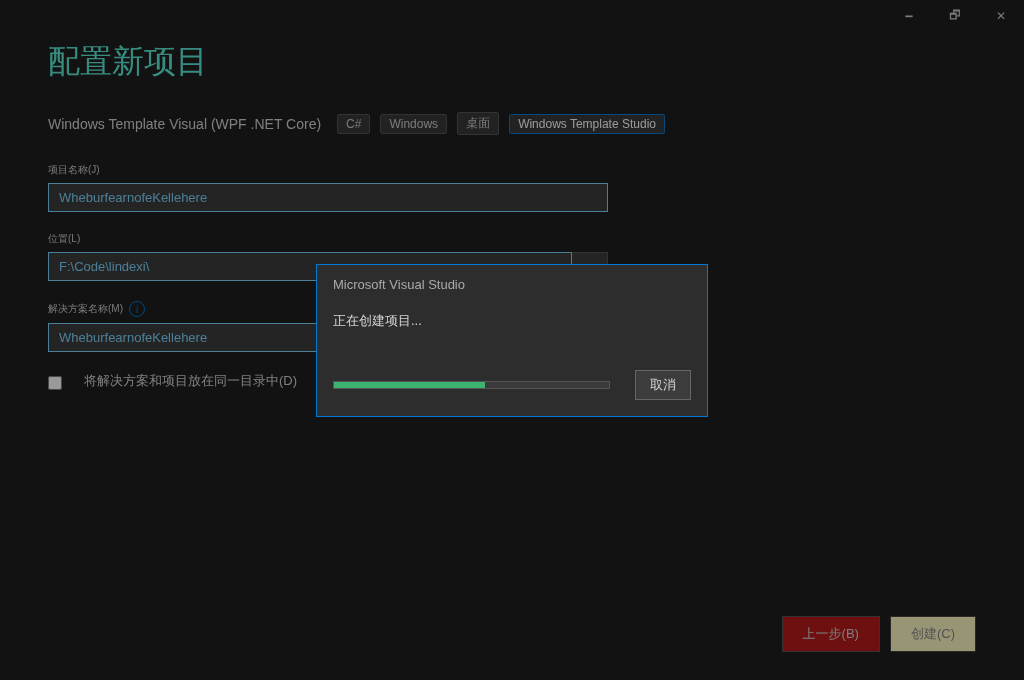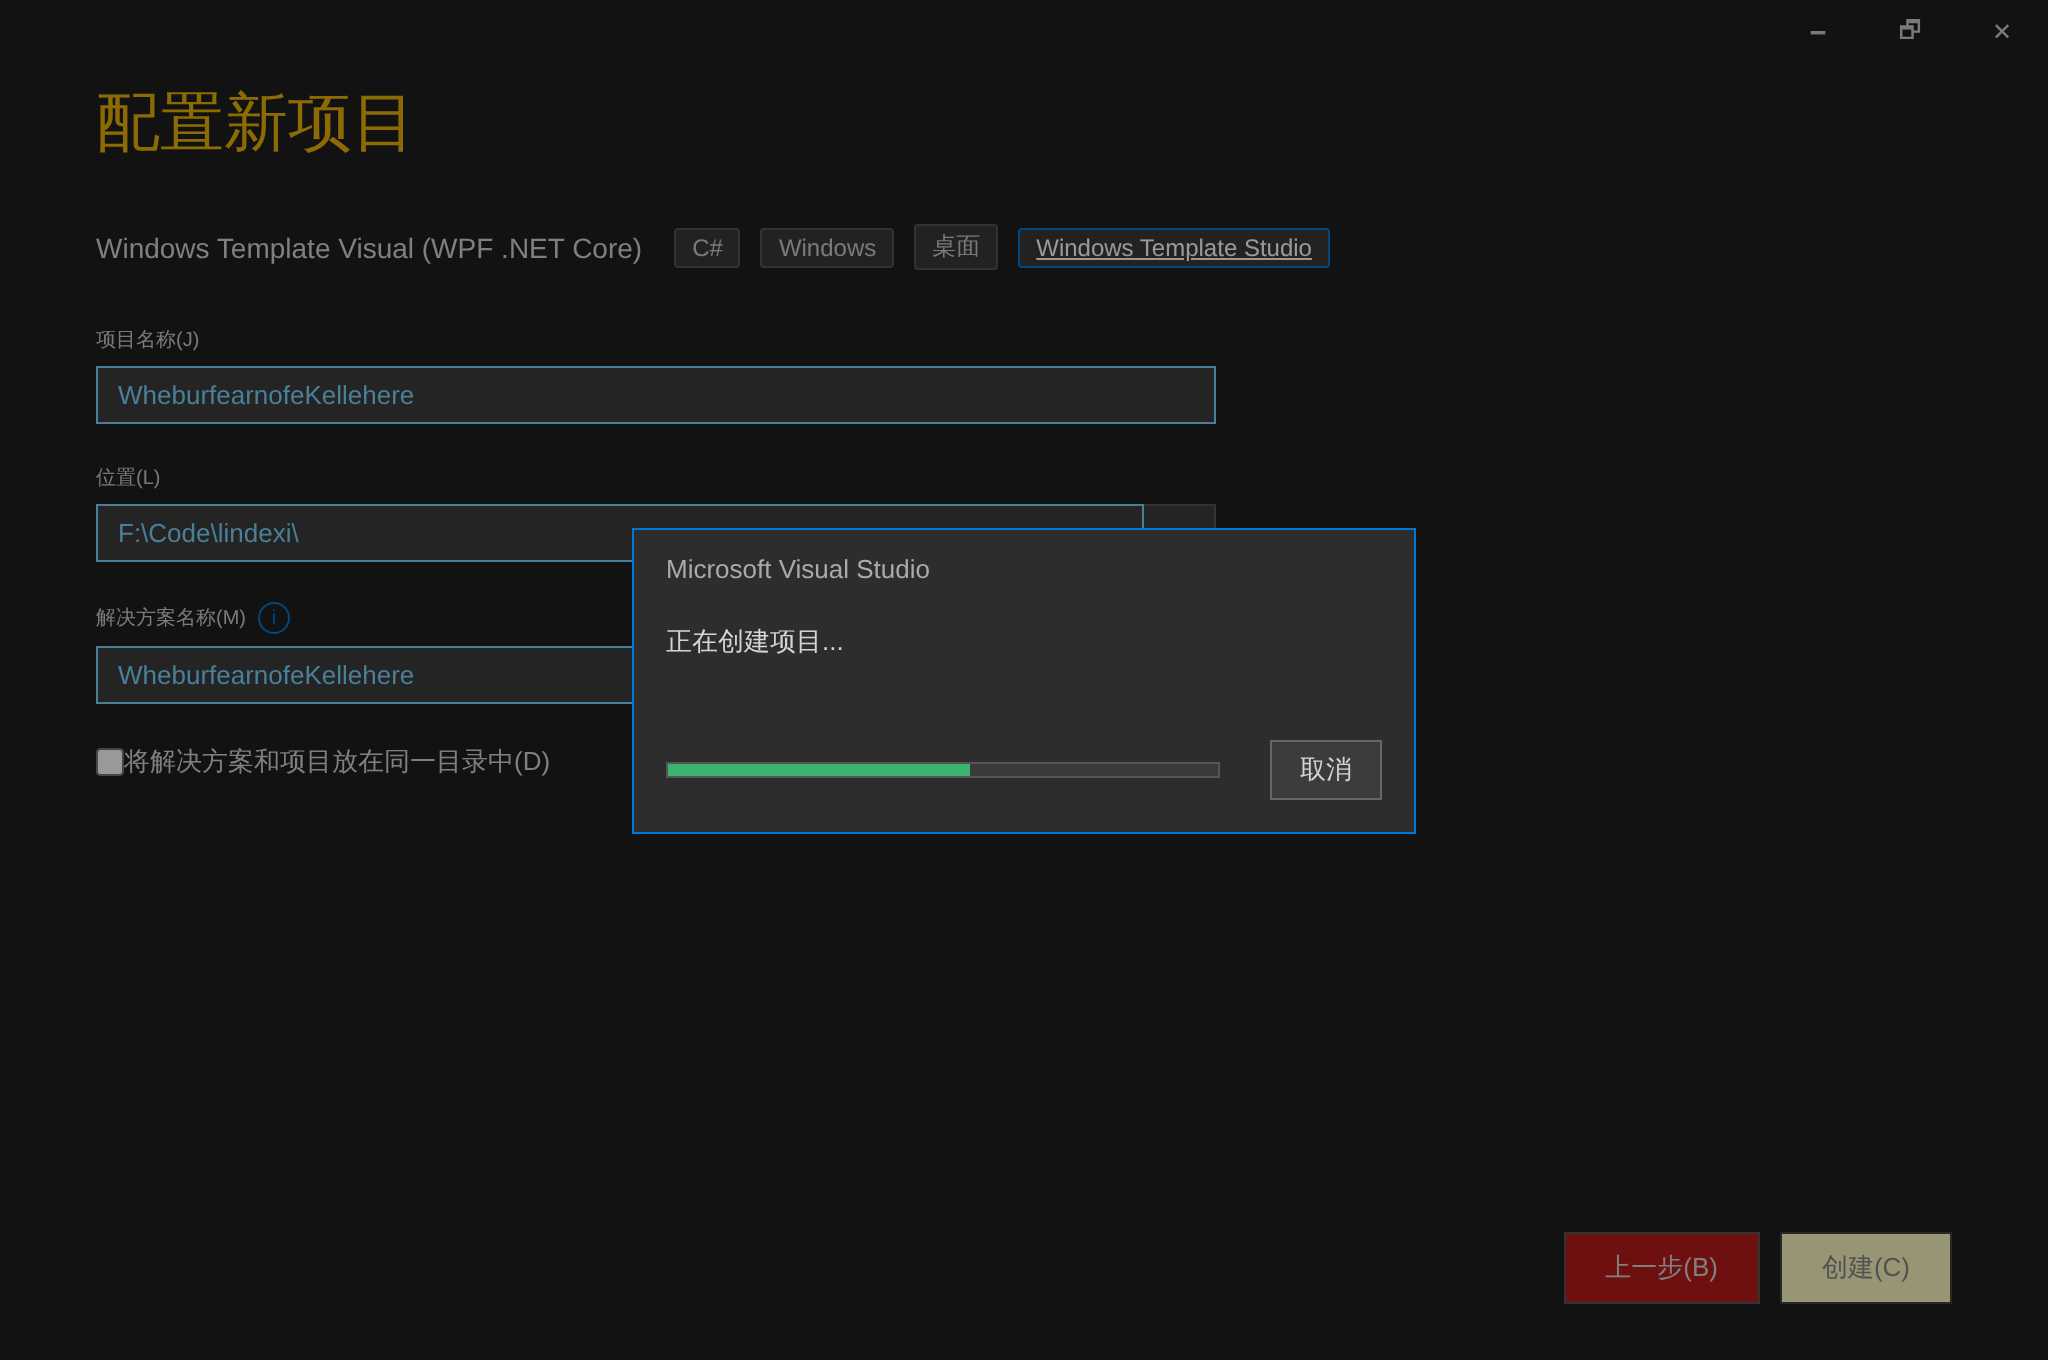--- a/index.html
+++ b/index.html
@@ -38,21 +38,21 @@
 
     
     .main {
       padding: 40px 48px 48px 48px;
       position: relative;
     }
 
     .page-title {
       font-size: 32px;
       font-weight: 300;
-      color: #eab308;
+      color: #5eead4;
       margin-bottom: 28px;
     }
 
     .project-header {
       display: flex;
       align-items: center;
       gap: 10px;
       margin-bottom: 28px;
       flex-wrap: wrap;
     }
@@ -68,21 +68,20 @@
       color: #cccccc;
       border: 1px solid #555;
       border-radius: 2px;
       padding: 2px 8px;
       font-size: 12px;
     }
 
     .tag.highlight {
       border-color: #0078d4;
       color: #ffffff;
-      text-decoration: underline;
     }
 
     
     .form-group {
       margin-bottom: 20px;
     }
 
     .form-label {
       color: #cccccc;
       font-size: 10px;
@@ -137,22 +136,22 @@
       color: #0078d4;
       font-size: 10px;
       display: inline-flex;
       align-items: center;
       justify-content: center;
       cursor: pointer;
     }
 
     .checkbox-row {
       display: flex;
-      align-items: center;
-      gap: 0;
+      align-items: flex-end;
+      gap: 22px;
       margin-top: 4px;
     }
 
     .checkbox-row input[type="checkbox"] {
       accent-color: #0078d4;
       width: 14px;
       height: 14px;
     }
 
     .checkbox-label {

